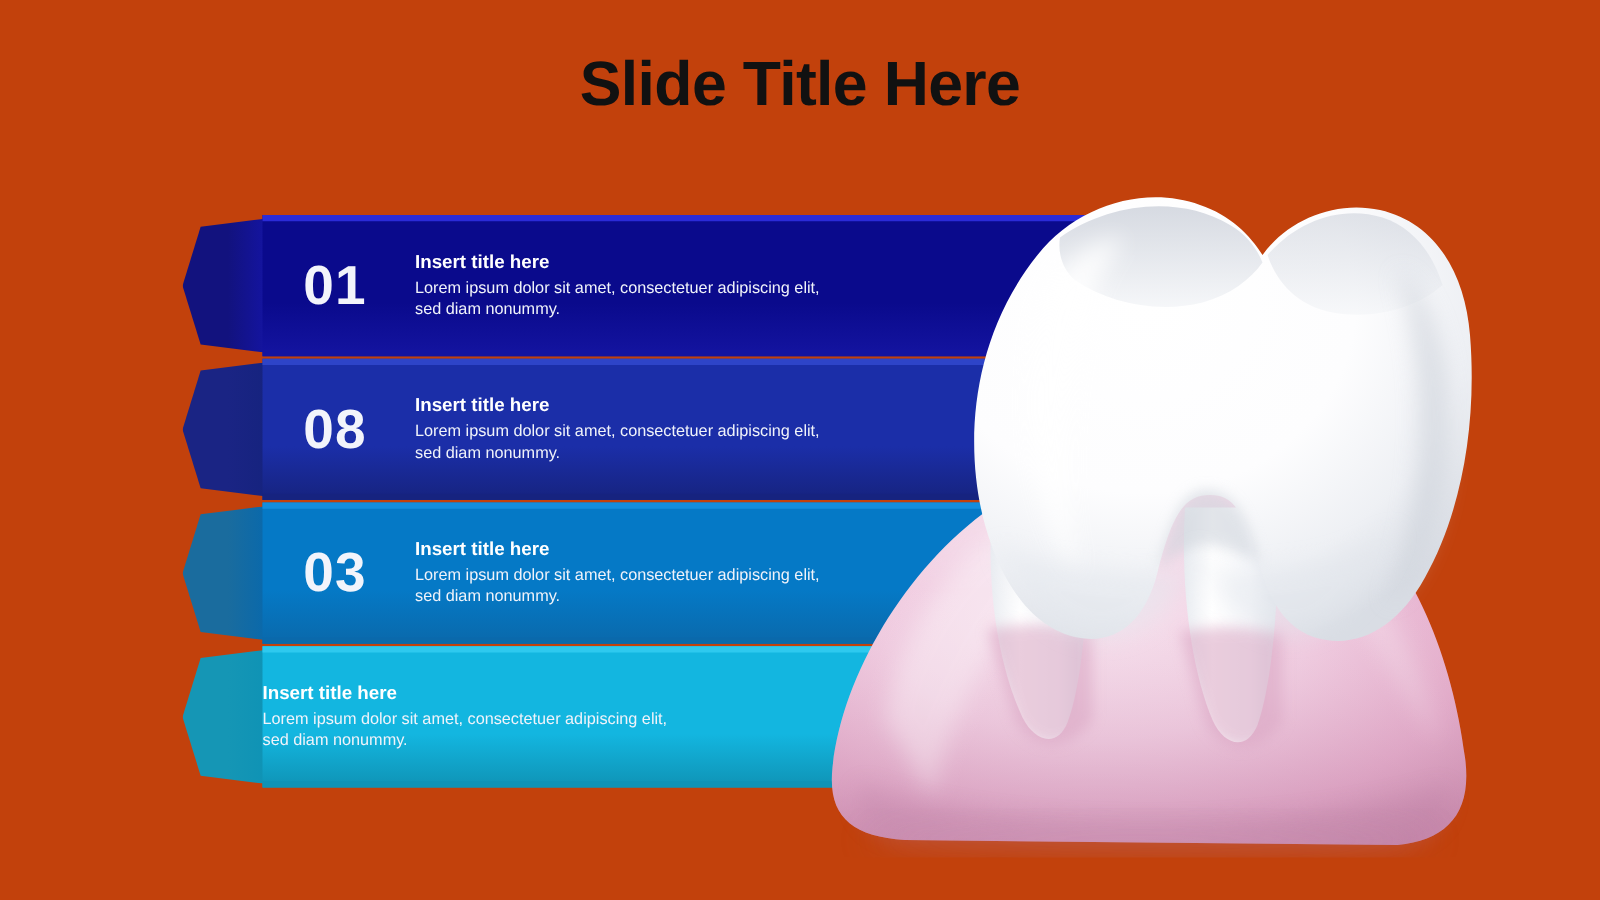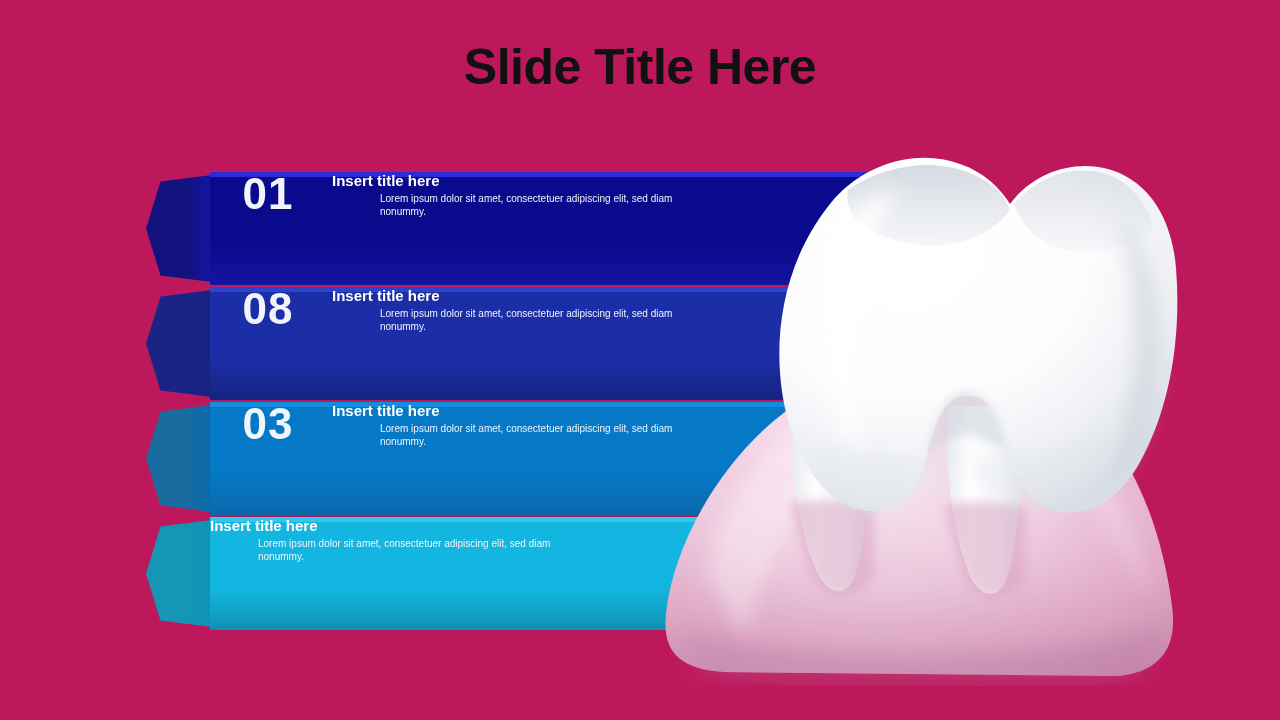--- a/index.html
+++ b/index.html
@@ -6,21 +6,21 @@
   * { margin:0; padding:0; box-sizing:border-box; }
   html, body {
     width:1280px; height:720px;
     background:#ffffff;
     font-family:"Liberation Sans", sans-serif;
     overflow:hidden;
   }
   #slide {
     position:relative;
     width:1280px; height:720px;
-    background:#be185d;
+    background:#c2410c;
   }
 
   
   #slide-title {
     position:absolute;
     left:0; top:38px;
     width:1280px;
     text-align:center;
     font-size:50px;
     font-weight:bold;
@@ -73,20 +73,21 @@
   }
   .plate .face {
     position:absolute; left:0; top:0; width:100%; height:113px;
   }
 
   .bar-content {
     position:absolute;
     left:64px; top:0;
     width:736px; height:113px;
     display:flex;
+    align-items:center;
     z-index:3;
   }
   .bar-num {
     width:122px;
     flex:0 0 122px;
     text-align:center;
     font-size:44px;
     font-weight:bold;
     color:#f2f4fb;
     letter-spacing:1px;
@@ -95,25 +96,24 @@
   }
   .bar-text { flex:1 1 auto; padding-right:40px; }
   .bar-title {
     font-size:15px;
     font-weight:bold;
     color:#ffffff;
     line-height:1.18;
     margin-bottom:2px;
   }
   .bar-desc {
-    font-size:10px;
+    font-size:13px;
     color:#f0f3fa;
     line-height:1.34;
     max-width:330px;
-    margin-left:48px;
   }
 
   
   #tooth-figure {
     position:absolute;
     left:648px; top:106px;
     width:540px; height:580px;
     z-index:5;
   }
   #tooth-figure svg { display:block; width:100%; height:100%; }

